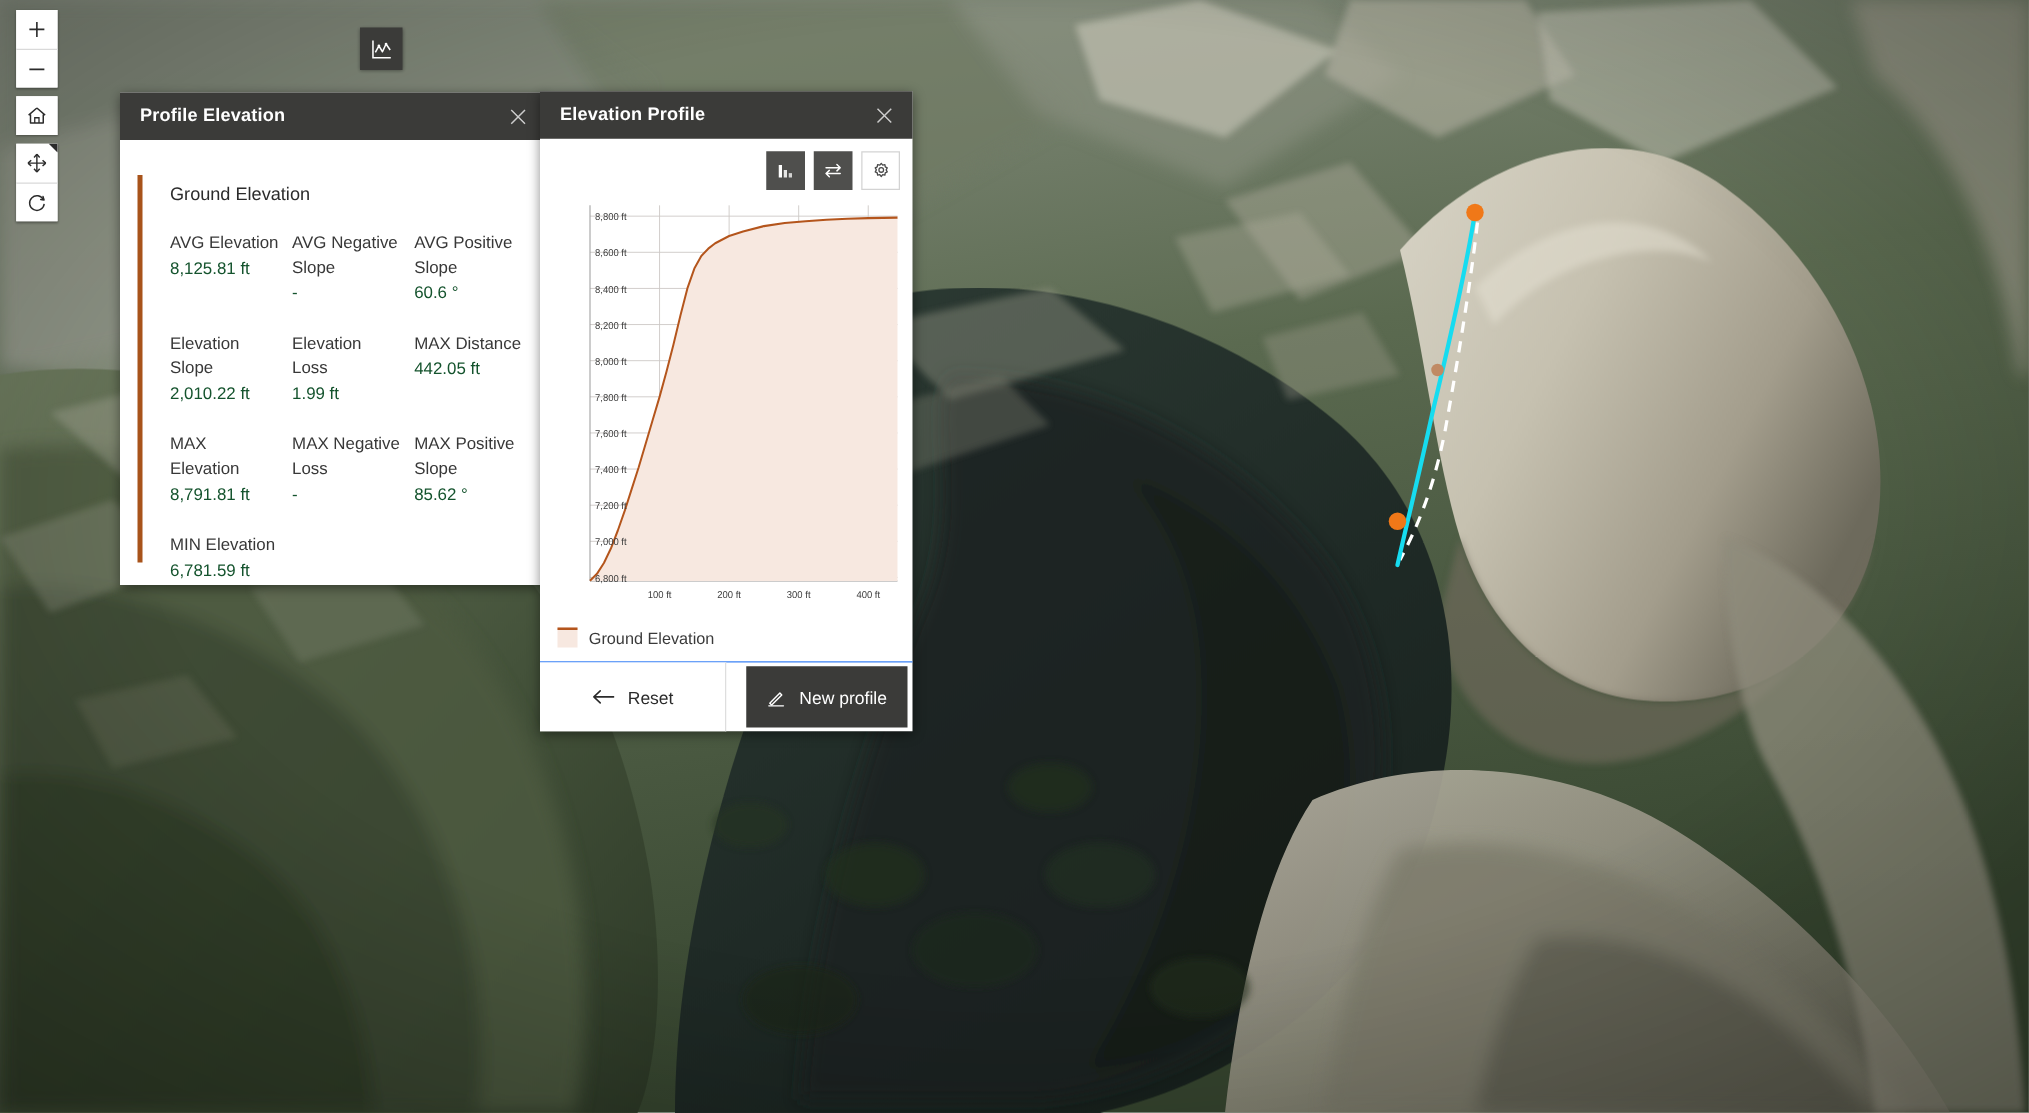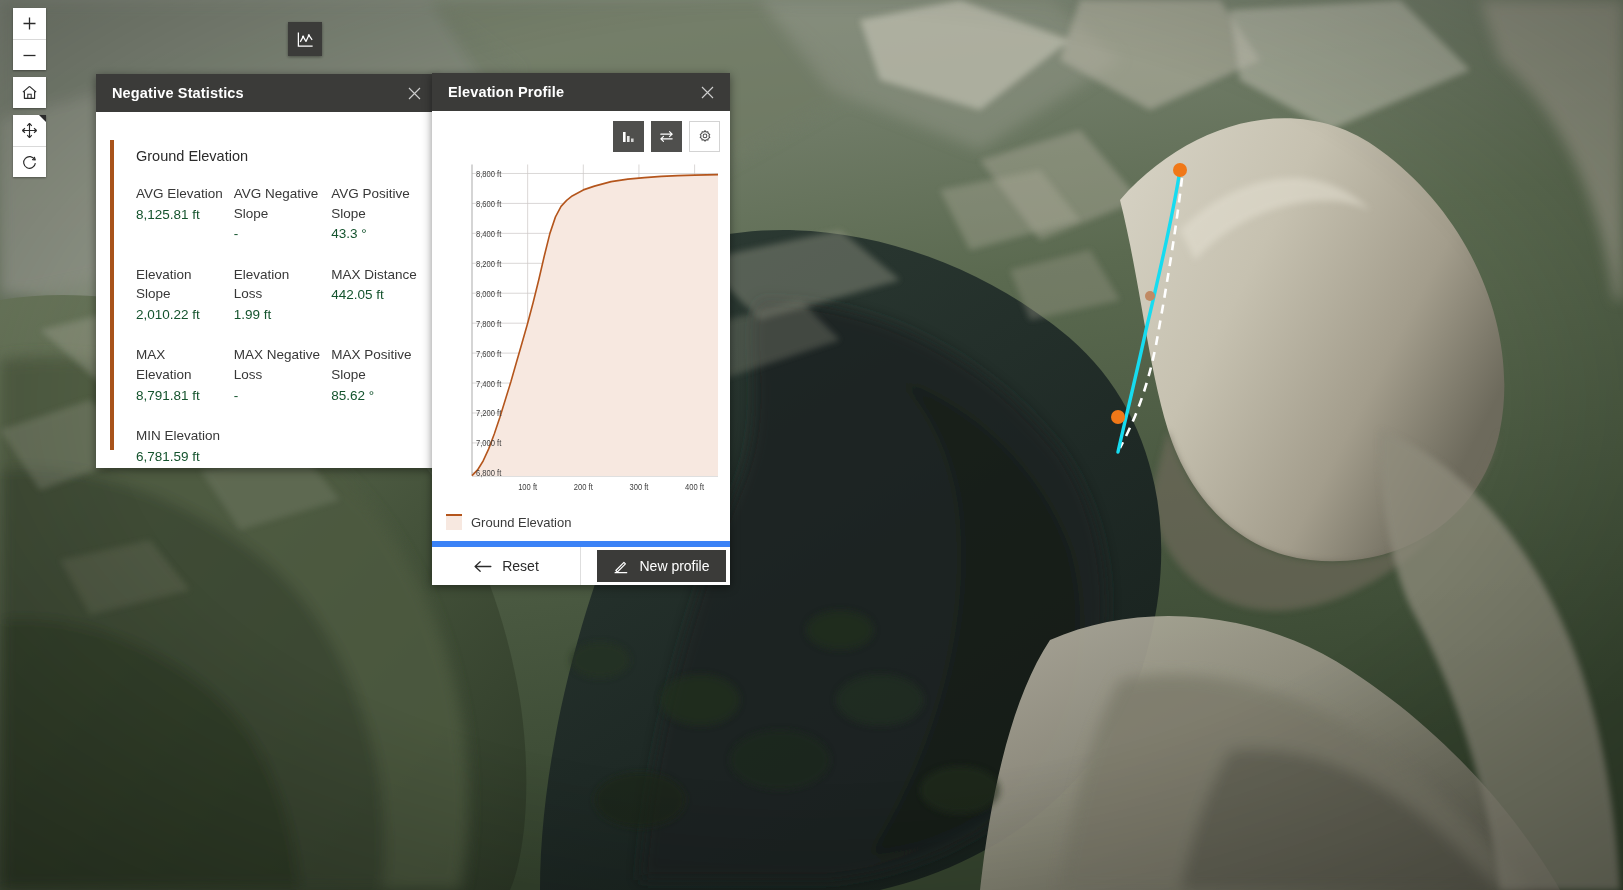--- a/index.html
+++ b/index.html
@@ -191,24 +191,24 @@
   }
   .legend-swatch {
     width: 16px; height: 16px;
     background: #f7e8e0;
     border-top: 2.5px solid #b4551c;
   }
   .legend-label { font-size: 13px; color: #3a3a3a; }
 
   #profile-footer {
     flex: 0 0 auto;
-    border-top: 6px solid #3b82f6;
+    border-top: 1px solid #3b82f6;
     display: flex;
     align-items: stretch;
-    height: 44px;
+    height: 56px;
   }
   .footer-btn {
     display: flex;
     align-items: center;
     justify-content: center;
     gap: 10px;
     cursor: pointer;
     font-size: 14px;
     user-select: none;
   }
@@ -410,21 +410,21 @@
     <svg width="19" height="19" viewBox="0 0 20 20">
       <path d="M2.5 2.5 V17 H17.5" stroke="#ffffff" stroke-width="1.3" fill="none"></path>
       <path d="M4.5 12.5 L7.5 7 L10.5 12 L13.5 5.5 L17 10.5" stroke="#ffffff" stroke-width="1.3" fill="none" stroke-linejoin="round"></path>
       <circle cx="7.5" cy="7" r="1.15" fill="#ffffff"></circle>
       <circle cx="13.5" cy="5.5" r="1.15" fill="#ffffff"></circle>
     </svg>
   </div>
 
   <div class="panel" id="stats-panel">
     <div class="panel-header">
-      <div class="panel-title">Negative Statistics</div>
+      <div class="panel-title">Profile Elevation</div>
       <div class="panel-close">
         <svg width="13" height="13" viewBox="0 0 13 13">
           <path d="M1 1 L12 12 M12 1 L1 12" stroke="#e6e6e6" stroke-width="1.15"></path>
         </svg>
       </div>
     </div>
     <div id="stats-body">
       <div class="stats-card">
         <div class="stats-card-title">Ground Elevation</div>
         <div class="stats-grid">
@@ -433,21 +433,21 @@
             <div class="stat-label">AVG Elevation</div>
             <div class="stat-value">8,125.81 ft</div>
           </div>
           <div>
             <div class="stat-label">AVG Negative Slope</div>
             <div class="stat-value">-</div>
           </div>
 
           <div>
             <div class="stat-label">AVG Positive Slope</div>
-            <div class="stat-value">43.3 °</div>
+            <div class="stat-value">60.6 °</div>
           </div>
           <div>
             <div class="stat-label">Elevation Slope</div>
             <div class="stat-value">2,010.22 ft</div>
           </div>
 
           <div>
             <div class="stat-label">Elevation Loss</div>
             <div class="stat-value">1.99 ft</div>
           </div>

